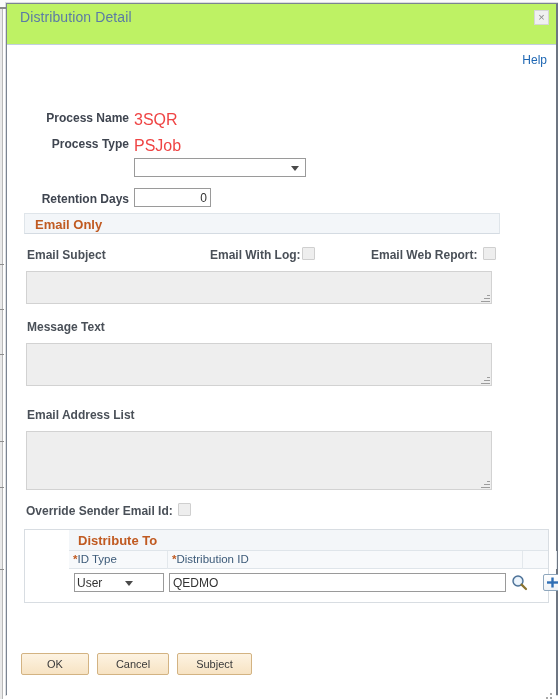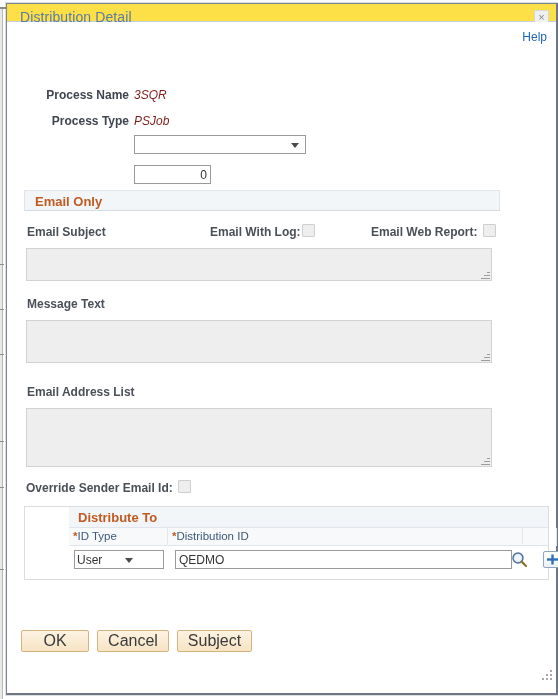--- a/index.html
+++ b/index.html
@@ -53,22 +53,22 @@
     width: 552px; height: 692px;
     background: #ffffff;
     border: 1px solid #7b8491;
     border-right: 2px solid #6d7682;
     border-bottom: 2px solid #6d7682;
     box-shadow: 0 0 0 1px rgba(120,128,138,.25);
   }
 
   .titlebar {
     position: relative;
-    height: 18px;
-    background: #fde047;
+    height: 41px;
+    background: #bef264;
     border-bottom: 1px solid #c2d0de;
   }
   .titlebar .title {
     position: absolute; left: 13px; top: 5px;
     font-size: 14px; color: #5b7ba5;
     letter-spacing: .1px; white-space: nowrap;
   }
   .close-btn {
     position: absolute; right: 7px; top: 6px;
     width: 15px; height: 15px;
@@ -84,21 +84,21 @@
   .body-area { position: relative; height: 662px; background:#fff; }
 
   .help-link {
     position: absolute; right: 9px; top: 8px;
     font-size: 12px; color: #1d66b3;
     text-decoration: none; cursor: pointer;
   }
 
   .lbl-col { position: absolute; left: 0; width: 122px; text-align: right;
              font-size: 12px; font-weight: bold; color: #3f4550; white-space: nowrap; }
-  .val-col { position: absolute; left: 127px; font-size: 12px; color: #7f1d1d; white-space: nowrap; font-style: italic; }
+  .val-col { position: absolute; left: 127px; font-size: 16px; color: #ef4444; white-space: nowrap; }
 
   select.ps-select {
     position: absolute;
     font-family: "Liberation Sans", sans-serif;
     font-size: 12px; color: #333;
     background: #ffffff;
     border: 1px solid #9a9a9a;
     padding: 1px 2px;
     -webkit-appearance: none; appearance: none;
   }
@@ -221,21 +221,21 @@
   .pm-btn svg { display: block; margin: 0 auto; }
 
   
   .act-btn {
     position: absolute;
     height: 22px;
     background: linear-gradient(#fdf3e2, #f7e3c3);
     border: 1px solid #d3b382;
     border-radius: 2px;
     font-family: "Liberation Sans", sans-serif;
-    font-size: 16px; color: #3a3a3a;
+    font-size: 11px; color: #3a3a3a;
     cursor: pointer;
     padding: 0;
   }
 
   .resize-grip { position: absolute; right: 4px; bottom: 4px; width: 11px; height: 11px; cursor: nwse-resize; }
   .resize-grip i { position: absolute; width: 2px; height: 2px; background: #a8a8a8; display: block; }
 </style>
 </head>
 <body>
 
@@ -270,20 +270,21 @@
     <div class="lbl-col" style="top:92px">Process Type</div>
     <div class="val-col" style="top:92px">PSJob</div>
 
     <div class="select-wrap" style="left:127px; top:113px; width:172px; height:19px;">
       <select class="ps-select" style="left:0; top:0; width:172px; height:19px;">
         <option></option>
       </select>
       <span class="arrow"></span>
     </div>
 
+    <div class="lbl-col" style="top:147px">Retention Days</div>
     <input class="ps-input num" style="left: 127px; top: 143px; width: 77px; height: 19px;" value="0">
 
     <div class="sect-bar" style="left:17px; top:168px; width:476px; height:21px;">
       <span class="sect-title">Email Only</span>
     </div>
 
     <div class="slabel" style="left:20px; top:203px">Email Subject</div>
     <div class="slabel" style="left:203px; top:203px">Email With Log:</div>
     <div class="ps-check" style="left:295px; top:202px"></div>
     <div class="slabel" style="left:364px; top:203px">Email Web Report:</div>
@@ -337,21 +338,21 @@
       </div>
 
       <div class="grid-row">
         <div class="select-wrap" style="left:5px; top:4px; width:66px; height:19px;">
           <select class="ps-select" style="left:0; top:0; width:90px; height:19px;">
             <option>User</option>
           </select>
           <span class="arrow"></span>
         </div>
 
-        <input class="ps-input" style="left: 100px; top: 4px; width: 337px; height: 19px; margin-left: 6px;" value="QEDMO">
+        <input class="ps-input" style="left: 100px; top: 4px; width: 337px; height: 19px;" value="QEDMO">
 
         <span class="lookup-icon" style="left:442px; top:5px;">
           <svg width="17" height="17" viewBox="0 0 17 17">
             <circle cx="7" cy="7" r="5" fill="#dbeaf7" stroke="#4a6f95" stroke-width="1.4"></circle>
             <circle cx="7" cy="7" r="3.2" fill="#f2f8fd" opacity=".8"></circle>
             <line x1="10.6" y1="10.6" x2="15" y2="15" stroke="#8a7430" stroke-width="2.2" stroke-linecap="round"></line>
           </svg>
         </span>
 
         <div class="pm-btn" style="left:474px; top:5px;">

